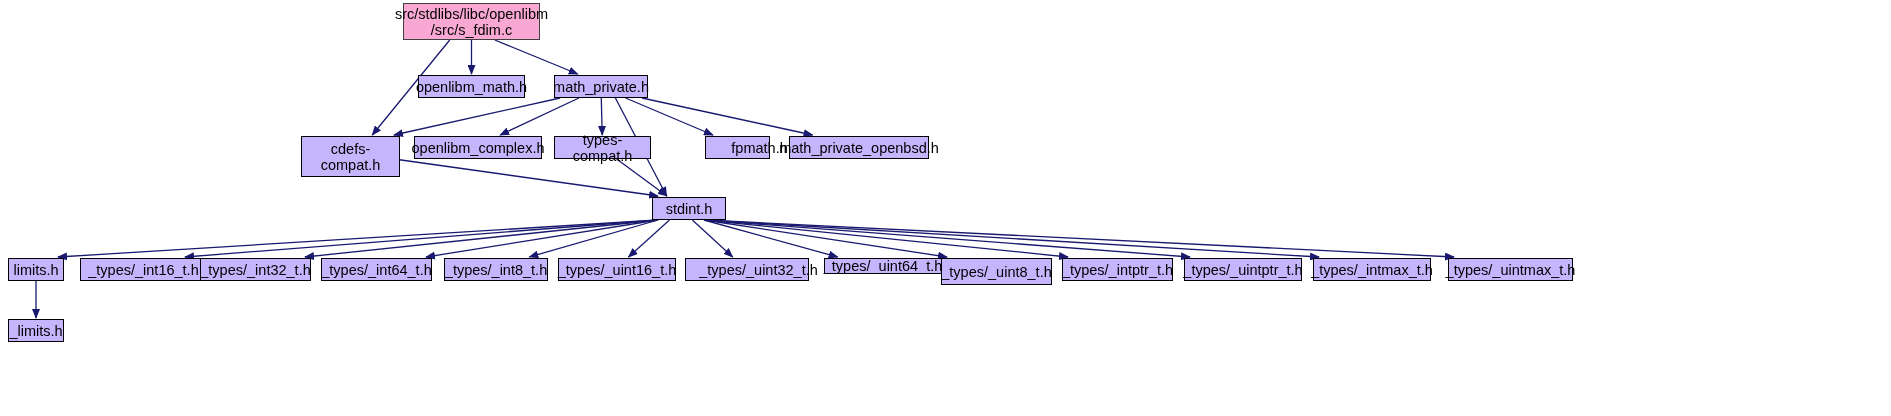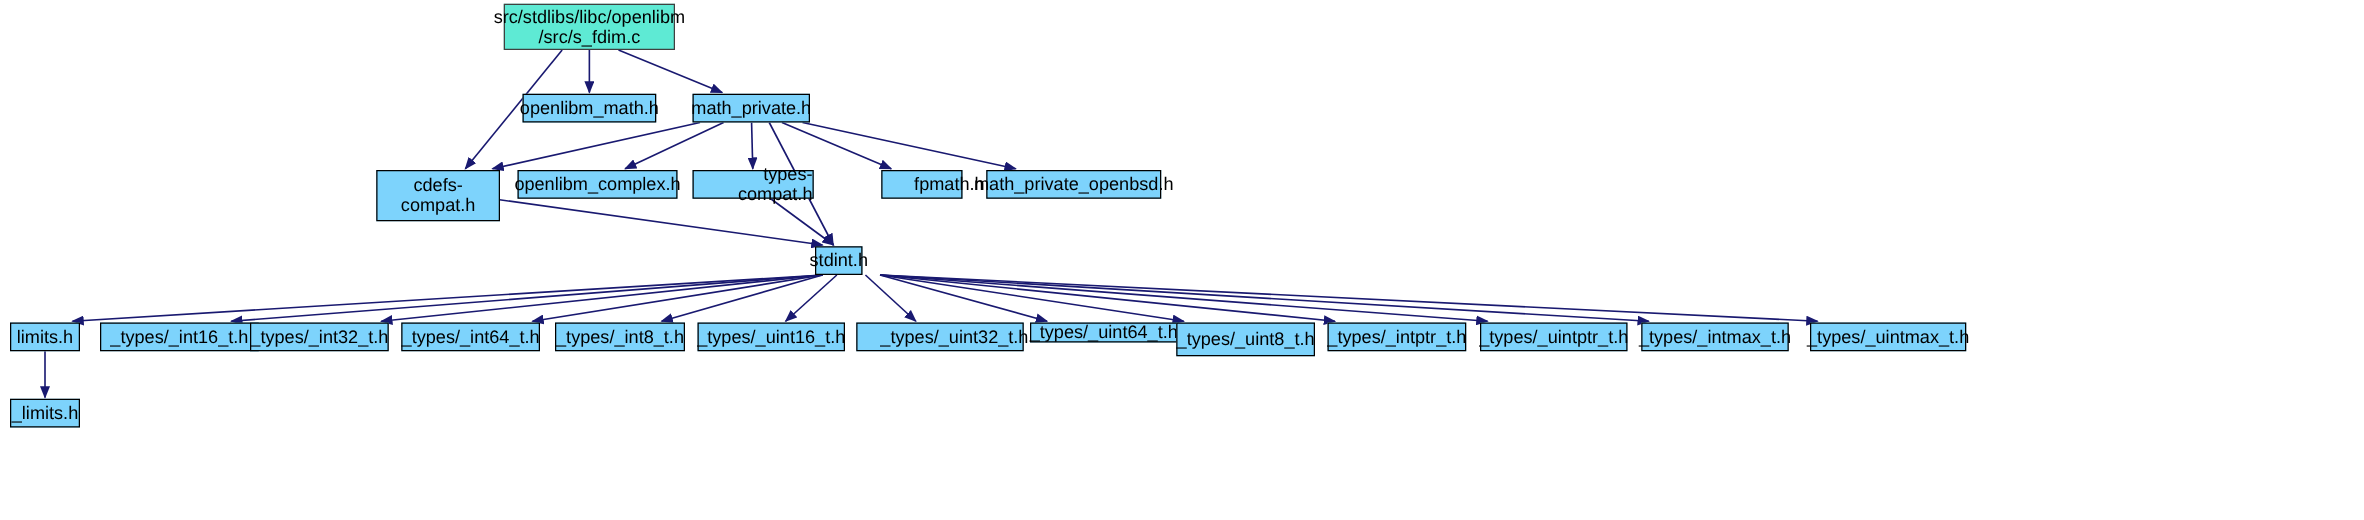--- a/index.html
+++ b/index.html
@@ -20,33 +20,33 @@
     left: 0;
     top: 0;
     width: 1891px;
     height: 416px;
     pointer-events: none;
   }
   .node {
     position: absolute;
     box-sizing: border-box;
     border: 1px solid #000000;
-    background: #7dd3fc;
+    background: #c4b5fd;
     color: #000000;
     font-size: 14.5px;
     line-height: 16px;
     display: flex;
     align-items: center;
     justify-content: center;
     text-align: center;
     white-space: pre-line;
     z-index: 2;
   }
   .node.root {
-    background: #5eead4;
+    background: #f9a8d4;
     border: 1px solid #404040;
   }
 </style>
 </head>
 <body>
 
 <div id="graph">
   <svg id="edges" viewBox="0 0 1891 416">
     <defs>
       <marker id="arrow" markerWidth="10" markerHeight="8" refX="9" refY="4" orient="auto" markerUnits="userSpaceOnUse">
@@ -81,31 +81,31 @@
         <line x1="36" y1="281" x2="36" y2="318" stroke="#191970" stroke-width="1.3" marker-end="url(#arrow)"></line>
       </g>
   </svg>
   <div id="node-layer">
       <div class="node root" style="left: 403px; top: 3px; width: 137px; height: 37px;">src/stdlibs/libc/openlibm
 /src/s_fdim.c</div>
       <div class="node" style="left: 418px; top: 75px; width: 107px; height: 23px;">openlibm_math.h</div>
       <div class="node" style="left: 554px; top: 75px; width: 94px; height: 23px;">math_private.h</div>
       <div class="node" style="left: 301px; top: 136px; width: 99px; height: 41px;">cdefs-compat.h</div>
       <div class="node" style="left: 414px; top: 136px; width: 128px; height: 23px;">openlibm_complex.h</div>
-      <div class="node" style="left: 554px; top: 136px; width: 97px; height: 23px; text-align: right;">types-compat.h</div>
+      <div class="node" style="left: 554px; top: 136px; width: 97px; height: 23px;">types-compat.h</div>
       <div class="node" style="left: 705px; top: 136px; width: 65px; height: 23px; padding-left: 44px;">fpmath.h</div>
       <div class="node" style="left: 789px; top: 136px; width: 140px; height: 23px;">math_private_openbsd.h</div>
-      <div class="node" style="left: 652px; top: 197px; width: 38px; height: 23px;">stdint.h</div>
+      <div class="node" style="left: 652px; top: 197px; width: 74px; height: 23px;">stdint.h</div>
       <div class="node" style="left: 8px; top: 258px; width: 56px; height: 23px;">limits.h</div>
       <div class="node" style="left: 80px; top: 258px; width: 127px; height: 23px;">_types/_int16_t.h</div>
       <div class="node" style="left: 200px; top: 258px; width: 111px; height: 23px;">_types/_int32_t.h</div>
       <div class="node" style="left: 321px; top: 258px; width: 111px; height: 23px;">_types/_int64_t.h</div>
       <div class="node" style="left: 444px; top: 258px; width: 104px; height: 23px;">_types/_int8_t.h</div>
       <div class="node" style="left: 558px; top: 258px; width: 118px; height: 23px;">_types/_uint16_t.h</div>
-      <div class="node" style="left: 685px; top: 258px; width: 134px; height: 23px; padding-left: 23px;">_types/_uint32_t.h</div>
+      <div class="node" style="left: 685px; top: 258px; width: 124px; height: 23px; padding-left: 23px;">_types/_uint32_t.h</div>
       <div class="node" style="left: 824px; top: 258px; width: 118px; height: 16px;">_types/_uint64_t.h</div>
       <div class="node" style="left: 941px; top: 258px; width: 111px; height: 27px;">_types/_uint8_t.h</div>
       <div class="node" style="left: 1062px; top: 258px; width: 111px; height: 23px;">_types/_intptr_t.h</div>
       <div class="node" style="left: 1184px; top: 258px; width: 118px; height: 23px;">_types/_uintptr_t.h</div>
       <div class="node" style="left: 1313px; top: 258px; width: 118px; height: 23px;">_types/_intmax_t.h</div>
       <div class="node" style="left: 1448px; top: 258px; width: 125px; height: 23px;">_types/_uintmax_t.h</div>
       <div class="node" style="left: 8px; top: 319px; width: 56px; height: 23px;">_limits.h</div>
     </div>
 </div>
 

